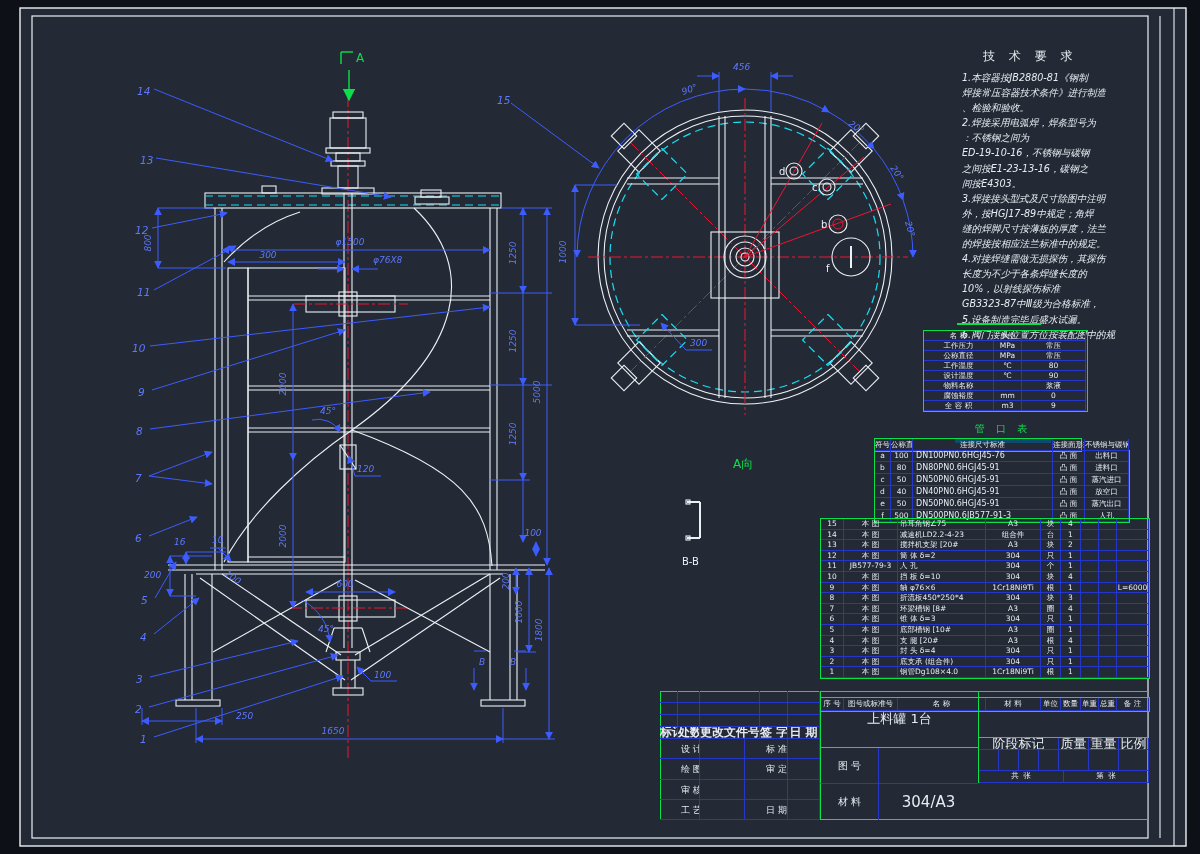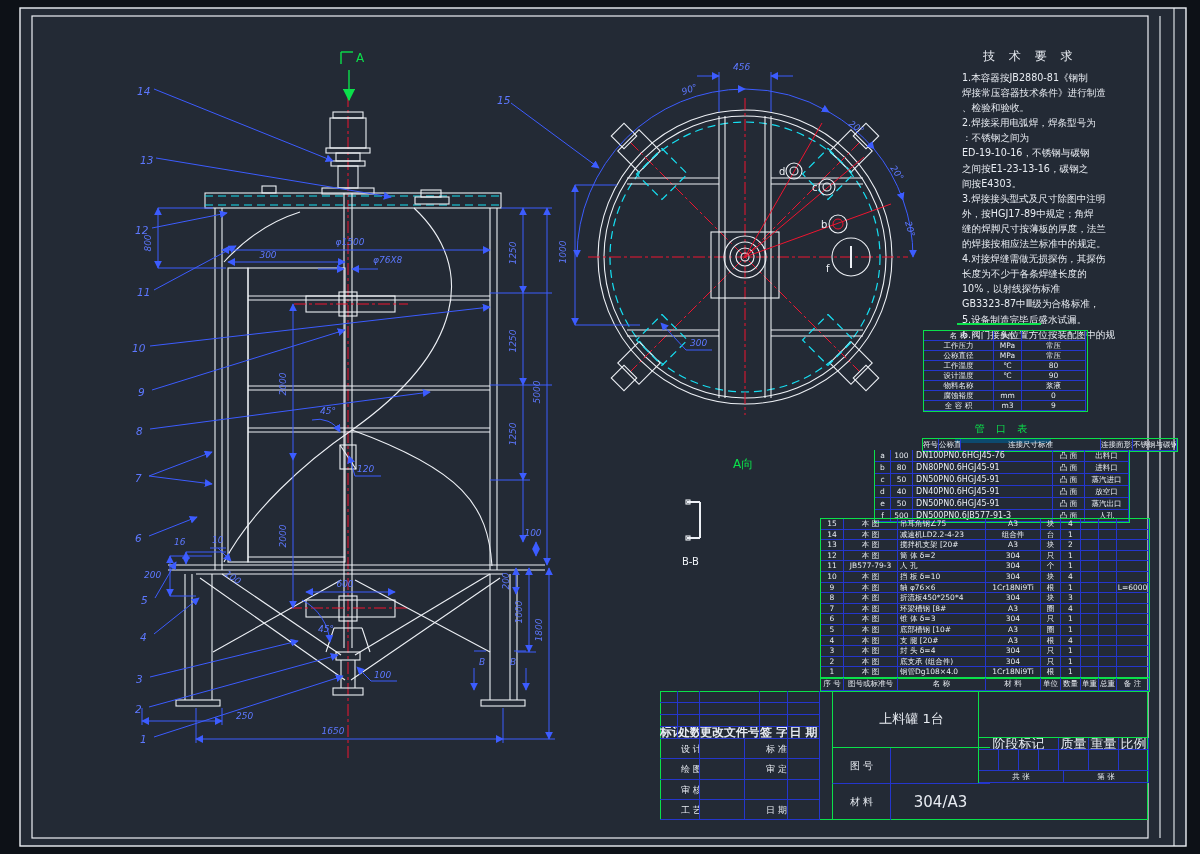--- a/index.html
+++ b/index.html
@@ -32,33 +32,33 @@
   .nozh{grid-template-columns:16px 22px 140px 32px 44px;}
   .nozh .cell{height:12px;line-height:11px;font-size:7.5px;}
   .nozb{grid-template-columns:16px 22px 140px 32px 44px;}
   .nozb .cell{height:12px;line-height:11px;font-size:7.5px;}
   .nozb .cell:nth-child(5n+3){text-align:left;padding-left:3px;font-size:8px;}
   .noz-title{color:#0be04b;font-size:10px;letter-spacing:4px;text-align:center;
              border-bottom:5px solid #0c4a6e;padding-bottom:2px;}
   .bomb{grid-template-columns:23px 54px 88px 55px 20px 20px 18px 18px 32px;}
   .bomb .cell{height:10.6px;line-height:10px;font-size:7.5px;}
   .bomb .cell:nth-child(9n+3){text-align:left;padding-left:2px;}
-  .bomh{grid-template-columns:23px 54px 88px 55px 20px 20px 18px 18px 32px;border-top:1px solid #0be04b;}
+  .bomh{grid-template-columns:23px 54px 88px 55px 20px 20px 18px 18px 32px;border-top:1px solid #0be04b;margin-top:20px;}
   .bomh .cell{height:13px;line-height:12px;font-size:7.5px;}
   .rev{grid-template-columns:18px 22px 60px 28px 32px;}
   .rev .cell{height:12px;line-height:11px;font-size:12px;font-weight:bold;}
   .sig{grid-template-columns:40px 45px 43px 32px;}
   .sig .cell{height:20.25px;line-height:20px;font-size:9px;padding-left:21px;}
   .rth{grid-template-columns:80px 30px 30px 30px;}
   .rth .cell{height:12px;line-height:11px;font-size:13px;}
   .rtb{grid-template-columns:20px 20px 20px 20px 30px 30px 30px;}
   .rtb .cell{height:22px;}
   .rts{grid-template-columns:85px 85px;}
   .rts .cell{height:12px;line-height:11px;font-size:7.5px;}
-  .tbtext{color:#e8ecf2;display:flex;align-items:center;justify-content:center;margin-left:12px;}
+  .tbtext{color:#e8ecf2;display:flex;align-items:center;justify-content:center;}
 </style>
 </head>
 <body>
 
 <div id="stage">
 
 <svg id="cad" width="1200" height="854" viewBox="0 0 1200 854">
   <defs>
     <marker id="arr" viewBox="0 0 10 10" refX="9" refY="5" markerWidth="8" markerHeight="8" orient="auto-start-reverse">
       <path d="M0,0L10,5L0,10z" fill="#3c5cff"></path>
@@ -408,21 +408,21 @@
     <line class="w2" x1="700" y1="502" x2="700" y2="538"></line>
     <line class="w2" x1="687" y1="502" x2="700" y2="502"></line>
     <line class="w2" x1="687" y1="538" x2="700" y2="538"></line>
     <rect class="w" x="686" y="500" width="4" height="4"></rect>
     <rect class="w" x="686" y="536" width="4" height="4"></rect>
   </g>
   <text class="wt" x="682" y="565" font-size="11">B-B</text>
 </svg>
 
 <div class="abs tech-title" style="left:983px;top:48px;">技 术 要 求</div>
-<div class="abs grid tech" style="left:962px;top:70px;grid-template-columns:1fr;">
+<div class="abs grid tech" style="left:962px;top:70px;grid-template-columns:1fr;font-style:italic;">
       <div class="cell">1.本容器按JB2880-81《钢制</div>
       <div class="cell">焊接常压容器技术条件》进行制造</div>
       <div class="cell">、检验和验收。</div>
       <div class="cell">2.焊接采用电弧焊，焊条型号为</div>
       <div class="cell">：不锈钢之间为</div>
       <div class="cell">ED-19-10-16，不锈钢与碳钢</div>
       <div class="cell">之间按E1-23-13-16，碳钢之</div>
       <div class="cell">间按E4303。</div>
       <div class="cell">3.焊接接头型式及尺寸除图中注明</div>
       <div class="cell">外，按HGJ17-89中规定；角焊</div>
@@ -458,21 +458,21 @@
       <div class="cell">浆液</div>
       <div class="cell">腐蚀裕度</div>
       <div class="cell">mm</div>
       <div class="cell">0</div>
       <div class="cell">全 容 积</div>
       <div class="cell">m3</div>
       <div class="cell">9</div>
     </div>
 
 <div class="abs noz-title" style="left:955px;top:422px;width:96px;">管 口 表</div>
-<div class="abs grid nozh gborder" style="left:874px;top:438px;width:256px;margin-left:48px;">
+<div class="abs grid nozh gborder" style="left:874px;top:438px;width:208px;">
       <div class="cell">符号</div>
       <div class="cell">公称直径</div>
       <div class="cell">连接尺寸标准</div>
       <div class="cell">连接面形式</div>
       <div class="cell">不锈钢与碳钢</div>
     </div>
 <div class="abs grid nozb gborder" style="left:874px;top:450px;width:256px;border-top:none;">
       <div class="cell">a</div>
       <div class="cell">100</div>
       <div class="cell">DN100PN0.6HGJ45-76</div>
@@ -709,18 +709,18 @@
     </div>
 <div class="abs grid rtb" style="left:978px;top:749px;width:170px;border-left:1px solid #0be04b;">
       <div class="cell"></div>
       <div class="cell"></div>
       <div class="cell"></div>
       <div class="cell"></div>
       <div class="cell"></div>
       <div class="cell"></div>
       <div class="cell"></div>
     </div>
-<div class="abs grid rts" style="left:978px;top:771px;width:166px;border-left:1px solid #0be04b;">
+<div class="abs grid rts" style="left:978px;top:771px;width:166px;border-left:1px solid #0be04b;font-family:Liberation Mono, monospace;">
       <div class="cell">共    张</div>
       <div class="cell">第    张</div>
     </div>
 
 </div>
 
 </body></html>

